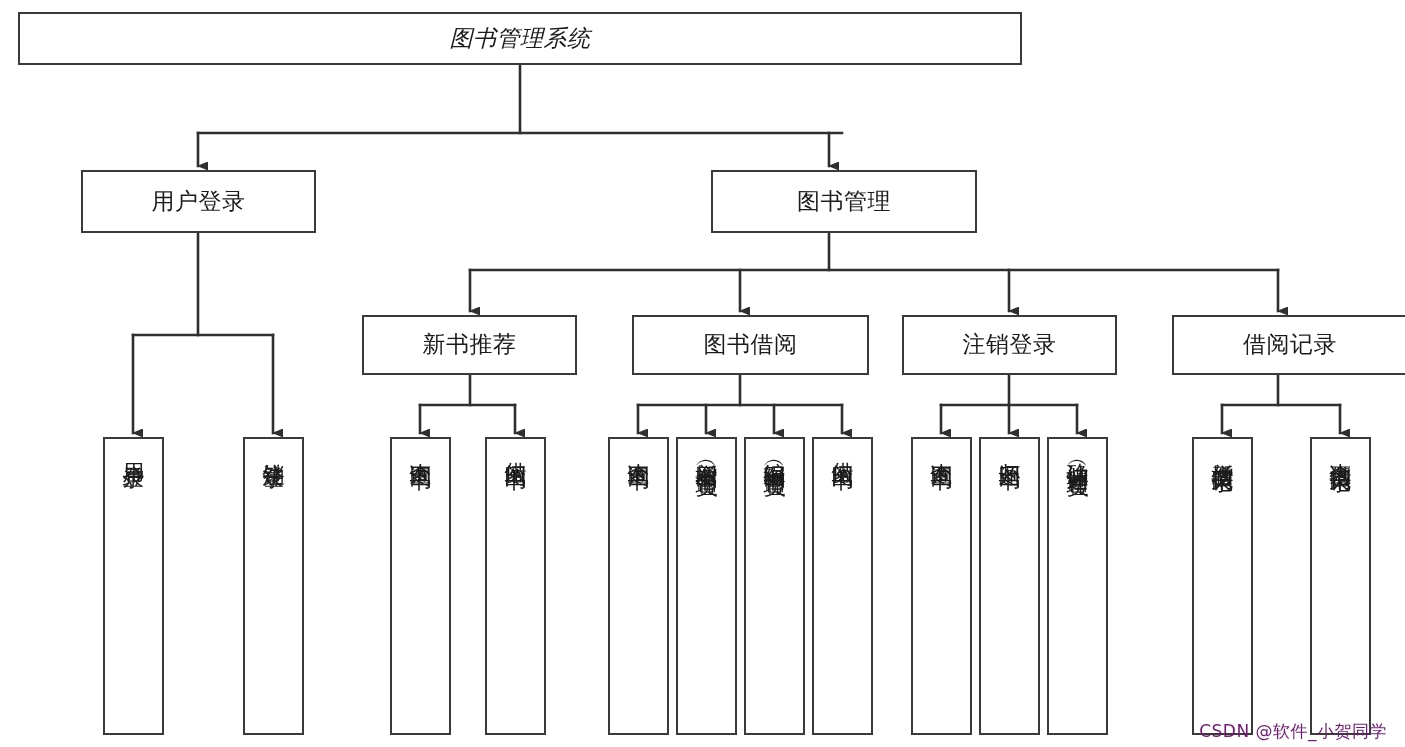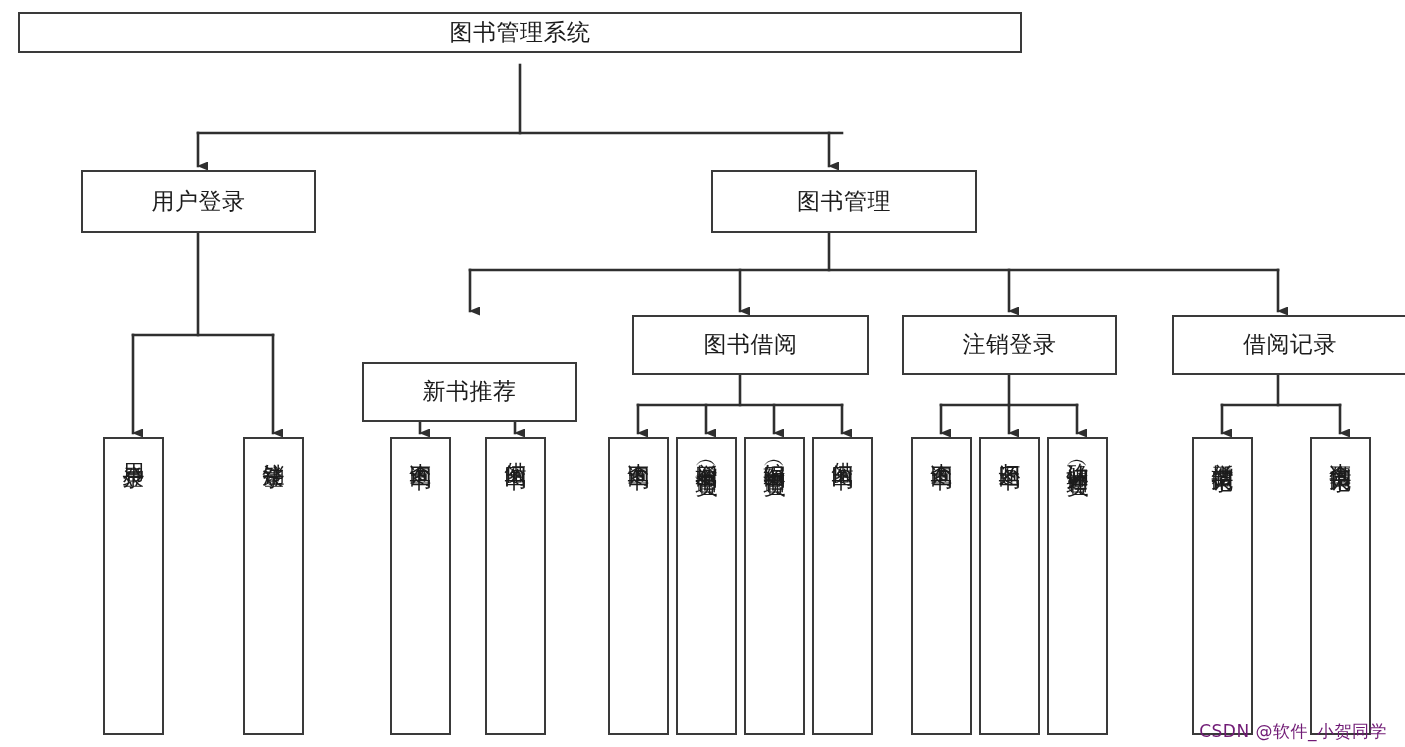--- a/index.html
+++ b/index.html
@@ -123,32 +123,32 @@
       <path d="M1009,405 L1009,433" marker-end="url(#arrowhead)"></path>
       <path d="M1077,405 L1077,433" marker-end="url(#arrowhead)"></path>
 
       <path d="M1278,375 L1278,405"></path>
       <path d="M1222,405 L1340,405"></path>
       <path d="M1222,405 L1222,433" marker-end="url(#arrowhead)"></path>
       <path d="M1340,405 L1340,433" marker-end="url(#arrowhead)"></path>
     </g>
   </svg>
 
-  <div class="node horiz root" style="left:18px; top:12px; width:1004px; height:41px;">
+  <div class="node horiz root" style="left:18px; top:12px; width:1004px; height:53px;font-style:italic;">
     <span class="node-label">图书管理系统</span>
   </div>
 
   <div class="node horiz" style="left:81px; top:170px; width:235px; height:63px;">
     <span class="node-label">用户登录</span>
   </div>
   <div class="node horiz" style="left:711px; top:170px; width:266px; height:63px;">
     <span class="node-label">图书管理</span>
   </div>
 
-  <div class="node horiz" style="left:362px; top:315px; width:215px; height:60px;margin-top:47px;">
+  <div class="node horiz" style="left:362px; top:315px; width:215px; height:60px;">
     <span class="node-label">新书推荐</span>
   </div>
   <div class="node horiz" style="left:632px; top:315px; width:237px; height:60px;">
     <span class="node-label">图书借阅</span>
   </div>
   <div class="node horiz" style="left:902px; top:315px; width:215px; height:60px;">
     <span class="node-label">注销登录</span>
   </div>
   <div class="node horiz" style="left:1172px; top:315px; width:236px; height:60px;">
     <span class="node-label">借阅记录</span>

